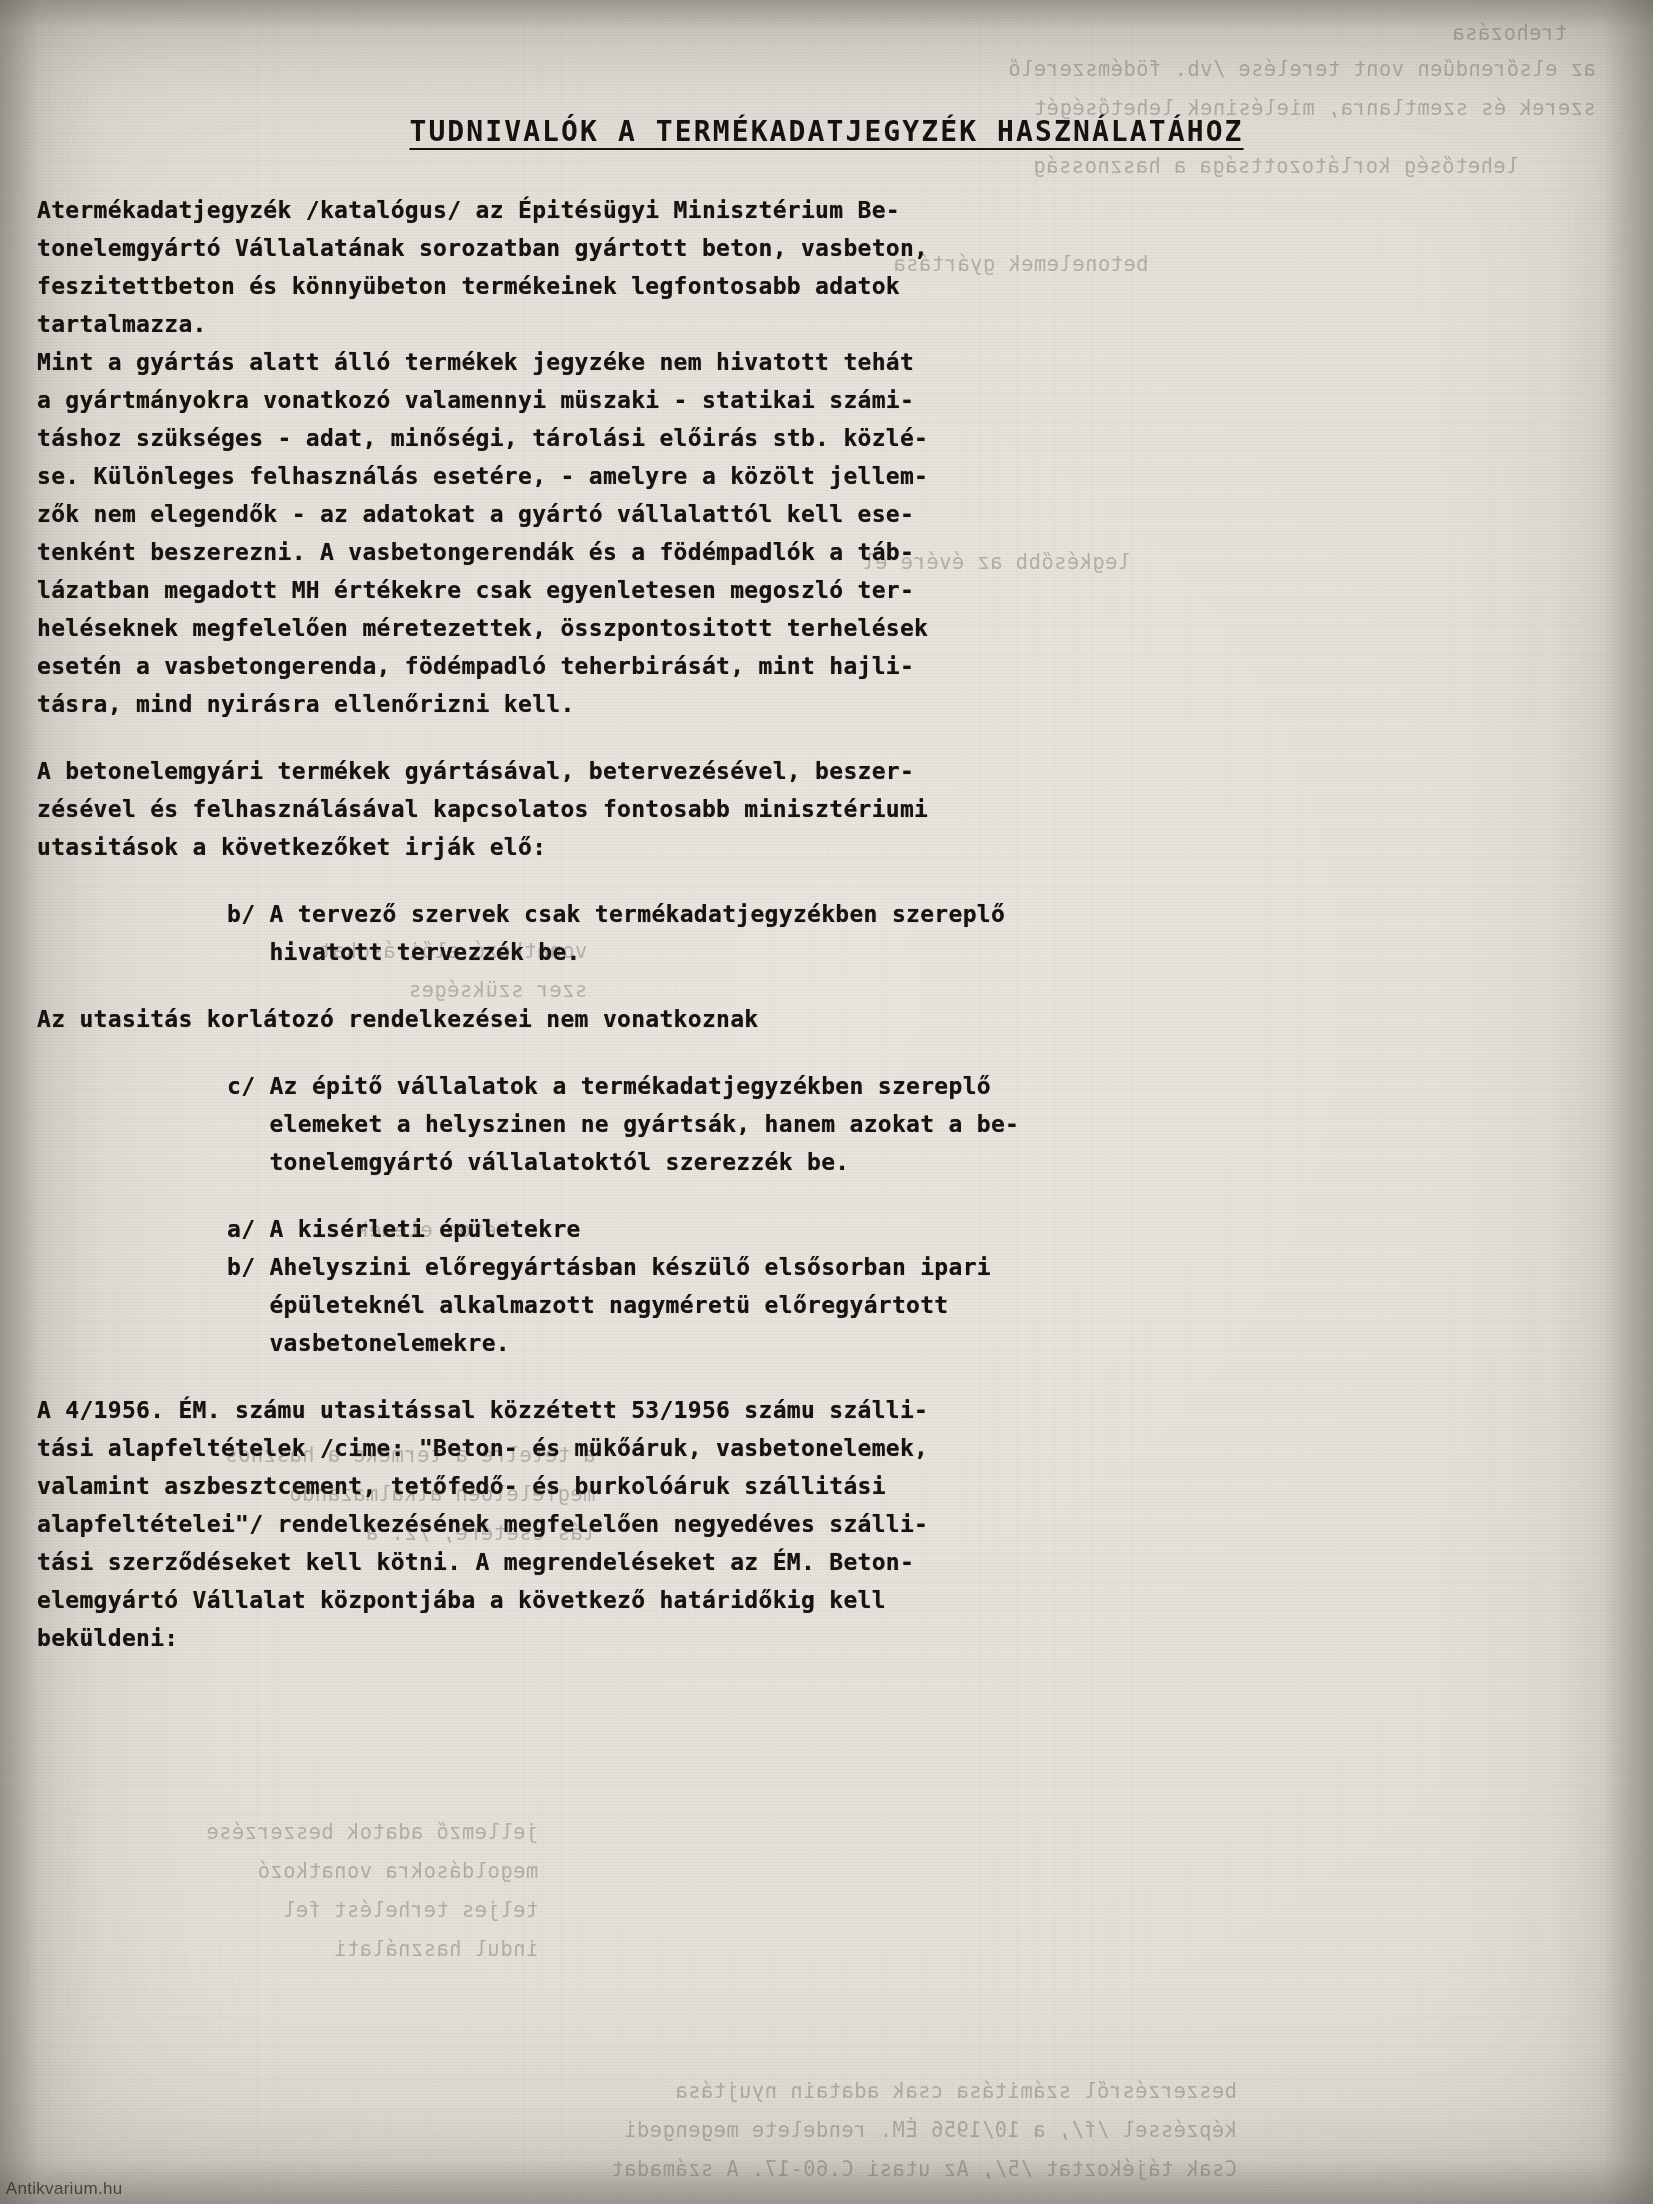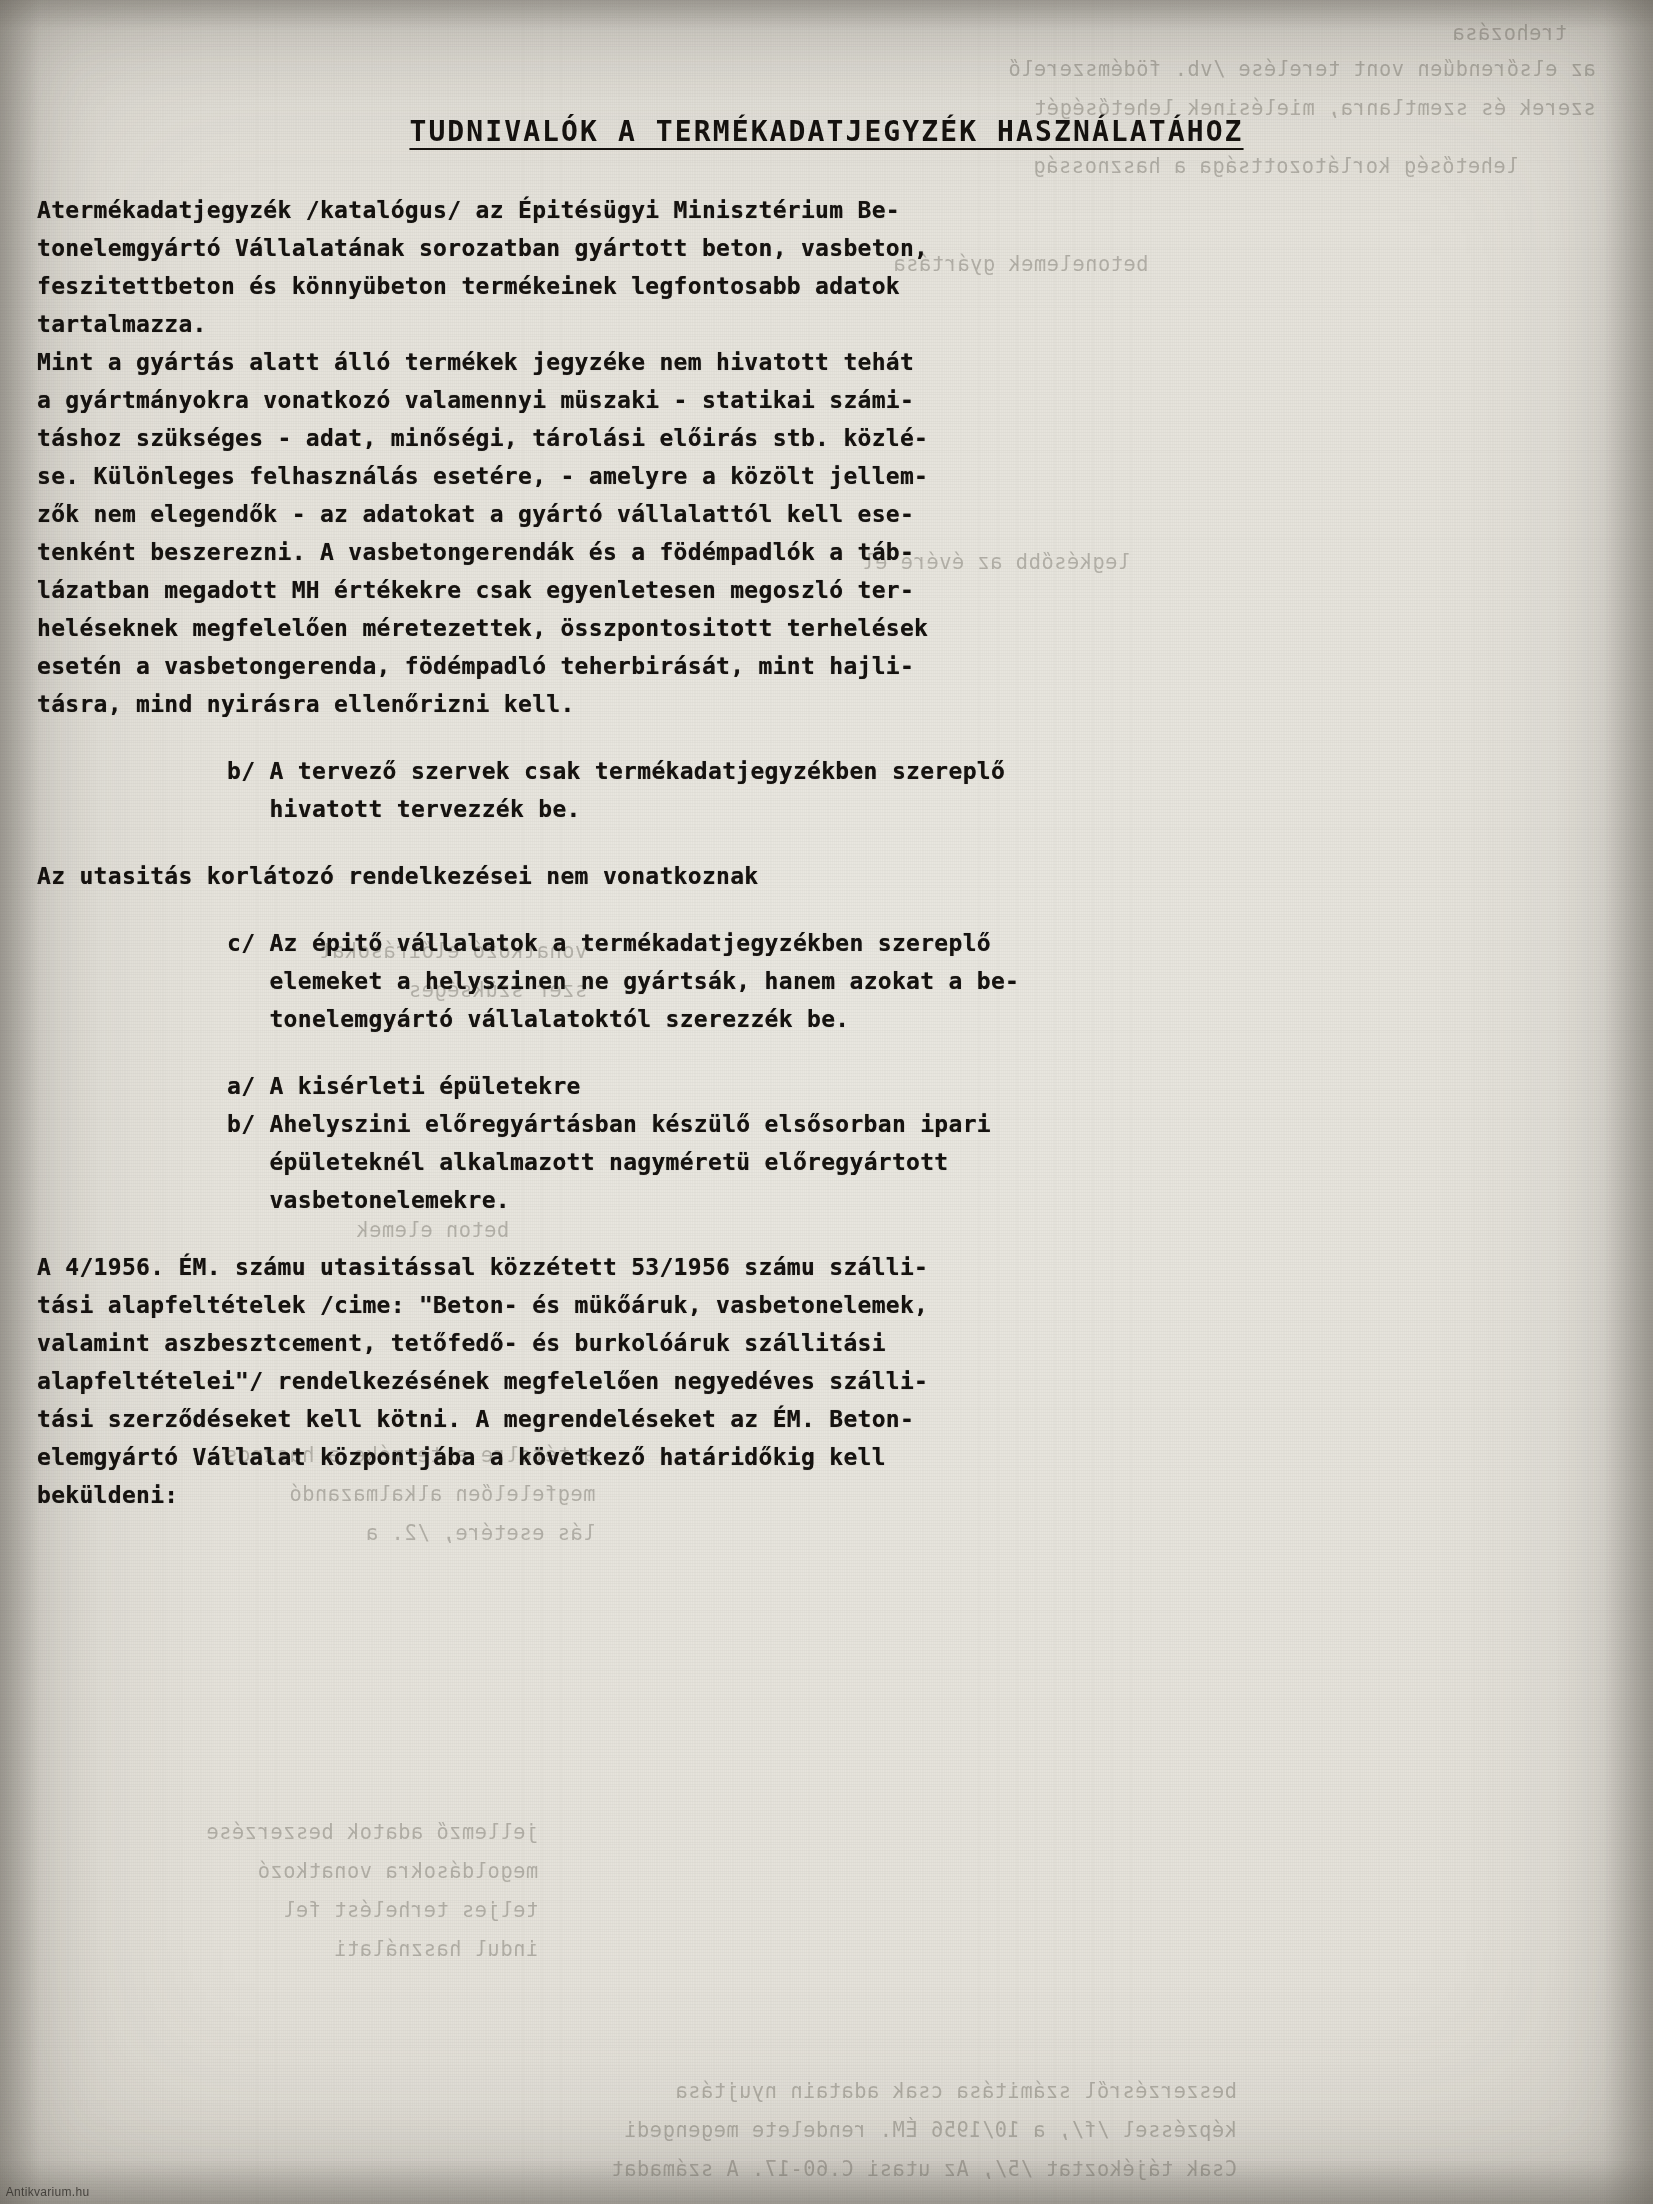--- a/index.html
+++ b/index.html
@@ -90,21 +90,21 @@
 
   .hang {
     padding-left: 190px;
   }
 
   .watermark {
     position: absolute;
     left: 5.8px;
     bottom: 5.8px;
     font-family: "Liberation Sans", sans-serif;
-    font-size: 12px;
+    font-size: 17px;
     color: rgba(40,38,34,0.75);
     letter-spacing: 0.3px;
     z-index: 4;
   }
 
   .smudge {
     position: absolute;
     pointer-events: none;
     z-index: 2;
   }
@@ -151,20 +151,23 @@
       <p class="para">Mint a gyártás alatt álló termékek jegyzéke nem hivatott tehát
 a gyártmányokra vonatkozó valamennyi müszaki - statikai számi-
 táshoz szükséges - adat, minőségi, tárolási előirás stb. közlé-
 se. Különleges felhasználás esetére, - amelyre a közölt jellem-
 zők nem elegendők - az adatokat a gyártó vállalattól kell ese-
 tenként beszerezni. A vasbetongerendák és a födémpadlók a táb-
 lázatban megadott MH értékekre csak egyenletesen megoszló ter-
 heléseknek megfelelően méretezettek, összpontositott terhelések
 esetén a vasbetongerenda, födémpadló teherbirását, mint hajli-
 tásra, mind nyirásra ellenőrizni kell.</p>
+      <p class="para gap">A betonelemgyári termékek gyártásával, betervezésével, beszer-
+zésével és felhasználásával kapcsolatos fontosabb minisztériumi
+utasitások a következőket irják elő:</p>
       <p class="para gap hang">b/ A tervező szervek csak termékadatjegyzékben szereplő
    hivatott tervezzék be.</p>
       <p class="para gap">Az utasitás korlátozó rendelkezései nem vonatkoznak</p>
       <p class="para gap hang">c/ Az épitő vállalatok a termékadatjegyzékben szereplő
    elemeket a helyszinen ne gyártsák, hanem azokat a be-
    tonelemgyártó vállalatoktól szerezzék be.</p>
       <p class="para gap hang">a/ A kisérleti épületekre
 b/ Ahelyszini előregyártásban készülő elsősorban ipari
    épületeknél alkalmazott nagyméretü előregyártott
    vasbetonelemekre.</p>

